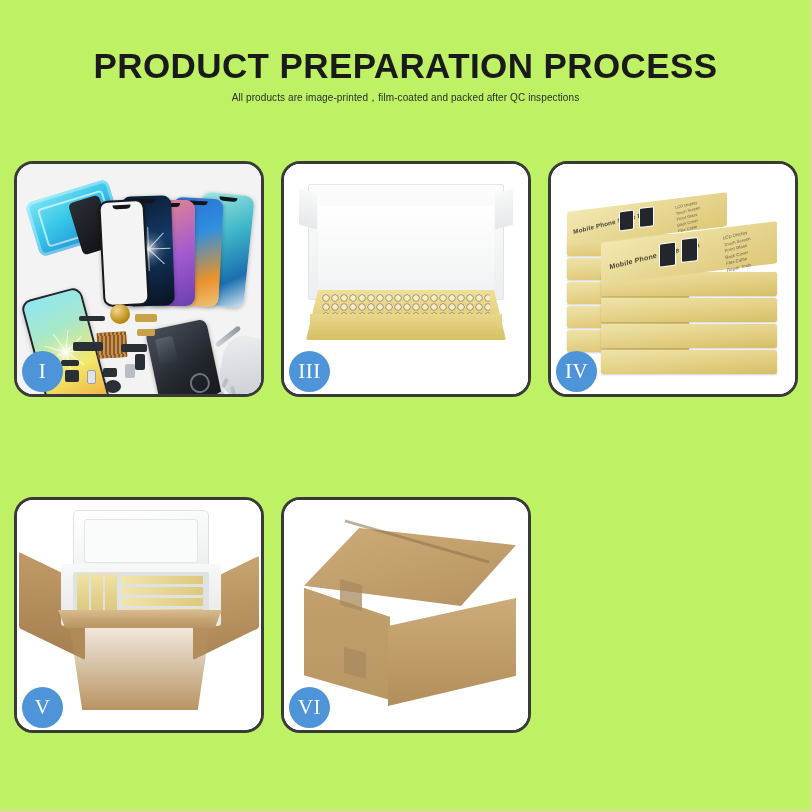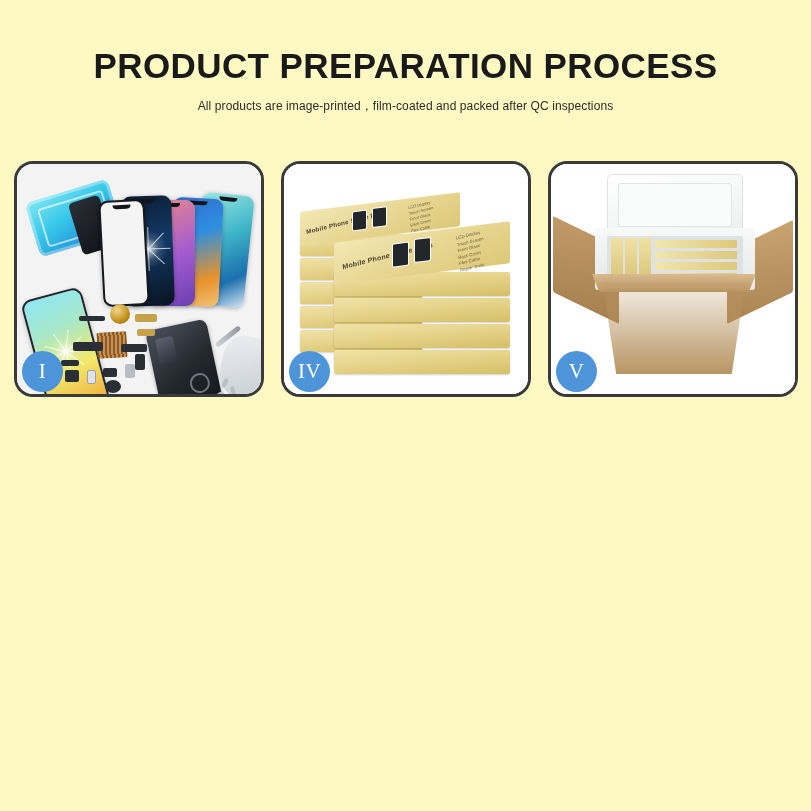--- a/index.html
+++ b/index.html
@@ -2,36 +2,36 @@
 <html><head>
 <meta charset="utf-8">
 <style>
   * { box-sizing: border-box; margin: 0; padding: 0; }
   html, body {
     width: 811px; height: 811px;
     background: #ffffff;
     font-family: "Liberation Sans", sans-serif;
     overflow: hidden;
   }
-  .page { position: relative; width: 811px; height: 811px; background: #fef9c3; }
+  .page { position: relative; width: 811px; height: 811px; background: #bef264; }
 
   
   .header { position: absolute; top: 0; left: 0; width: 811px; text-align: center; }
   .title {
     margin-top: 48px;
     font-size: 35px;
     font-weight: 700;
     letter-spacing: 0.4px;
     color: #1a1a1a;
     line-height: 1.05;
     font-family: "Liberation Sans", sans-serif;
   }
   .subtitle {
-    margin-top: 13px;
-    font-size: 12px;
+    margin-top: 6px;
+    font-size: 10px;
     font-weight: 400;
     color: #2b2b2b;
     letter-spacing: 0.1px;
     font-family: "Liberation Sans", sans-serif;
   }
 
   
   .grid {
     position: absolute;
     top: 161px; left: 14px;
@@ -455,20 +455,31 @@
           <span class="screw s1"></span>
           <span class="screw s2"></span>
           <span class="screw s3"></span>
         </div>
       </div>
       <div class="badge">I</div>
       <span class="sr">Mobile phone spare parts: screens, back covers and small components</span>
     </div>
 
 
+    <div class="panel">
+      <div class="panel-inner">
+        <div class="box3-lid"></div>
+        <div class="box3-foam"></div>
+        <div class="box3-base"></div>
+        <div class="box3-bubble"></div>
+        <div class="box3-front"></div>
+      </div>
+      <div class="badge">III</div>
+      <span class="sr">Bubble-wrapped part placed in gold box with white foam lid</span>
+    </div>
 
     <div class="panel">
       <div class="panel-inner">
         <div class="stack">
 
           <div class="gbox" style="left:6px;  top:54px;  width:122px; height:22px;"></div>
           <div class="gbox" style="left:6px;  top:78px;  width:122px; height:22px;"></div>
           <div class="gbox" style="left:6px;  top:102px; width:122px; height:22px;"></div>
           <div class="gbox" style="left:6px;  top:126px; width:122px; height:22px;"></div>
           <div class="gbox" style="left:6px;  top:150px; width:122px; height:22px;"></div>
@@ -520,15 +531,27 @@
           <span class="hbar" style="top:26px;"></span>
           <span class="hbar" style="top:37px;"></span>
         </div>
         <div class="cartonRim"></div>
         <div class="cartonBody"></div>
       </div>
       <div class="badge">V</div>
       <span class="sr">Boxes loaded into foam-lined master carton</span>
     </div>
 
+    <div class="panel">
+      <div class="panel-inner">
+        <div class="c6-top"></div>
+        <div class="c6-left"></div>
+        <div class="c6-right"></div>
+        <div class="c6-seam"></div>
+        <span class="c6-tape c6t1"></span>
+        <span class="c6-tape c6t2"></span>
+      </div>
+      <div class="badge">VI</div>
+      <span class="sr">Sealed brown master carton ready for shipment</span>
+    </div>
 
   </div>
 </div>
 
 </body></html>

